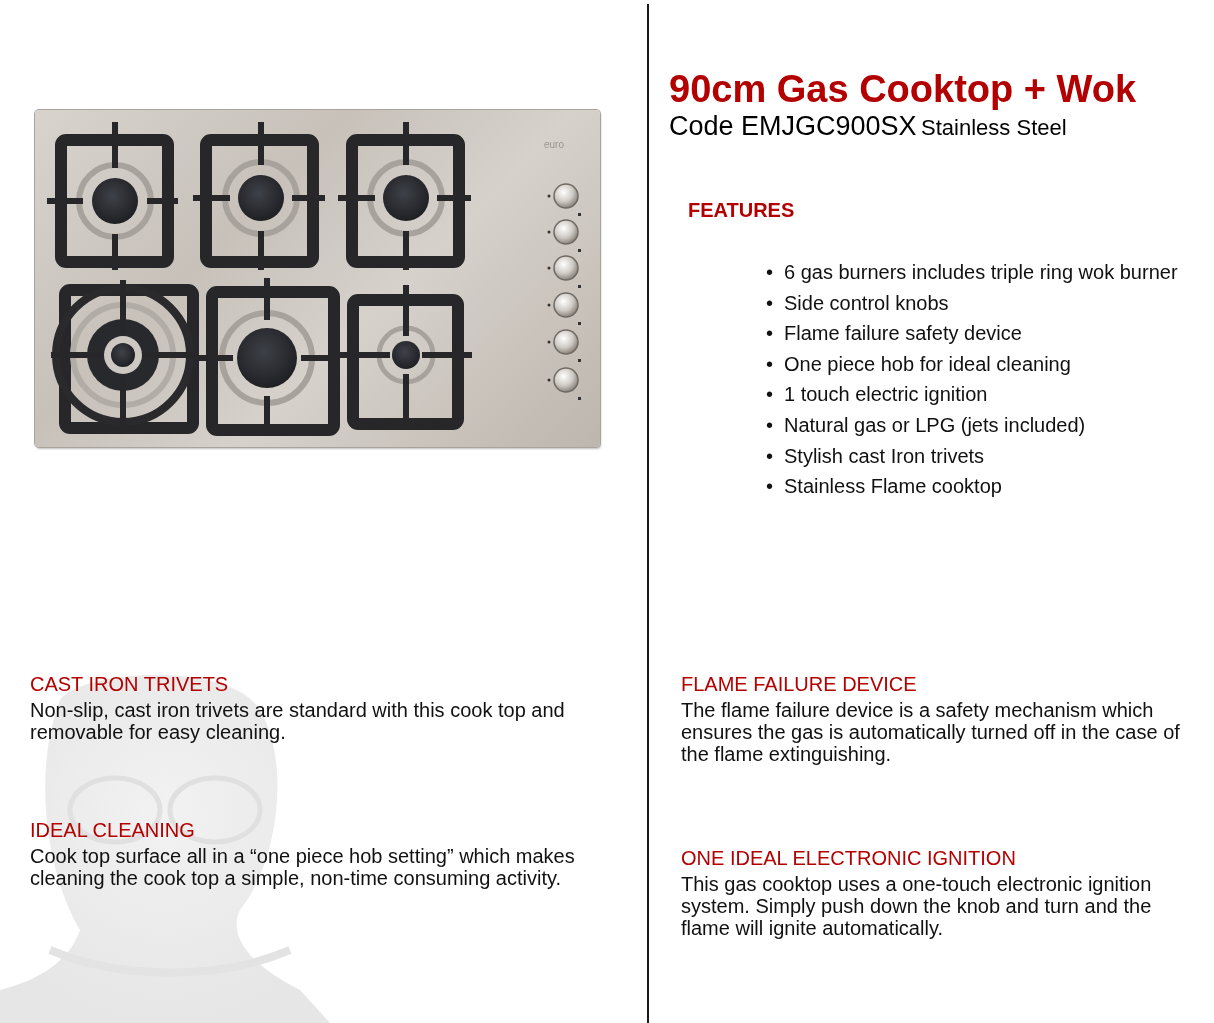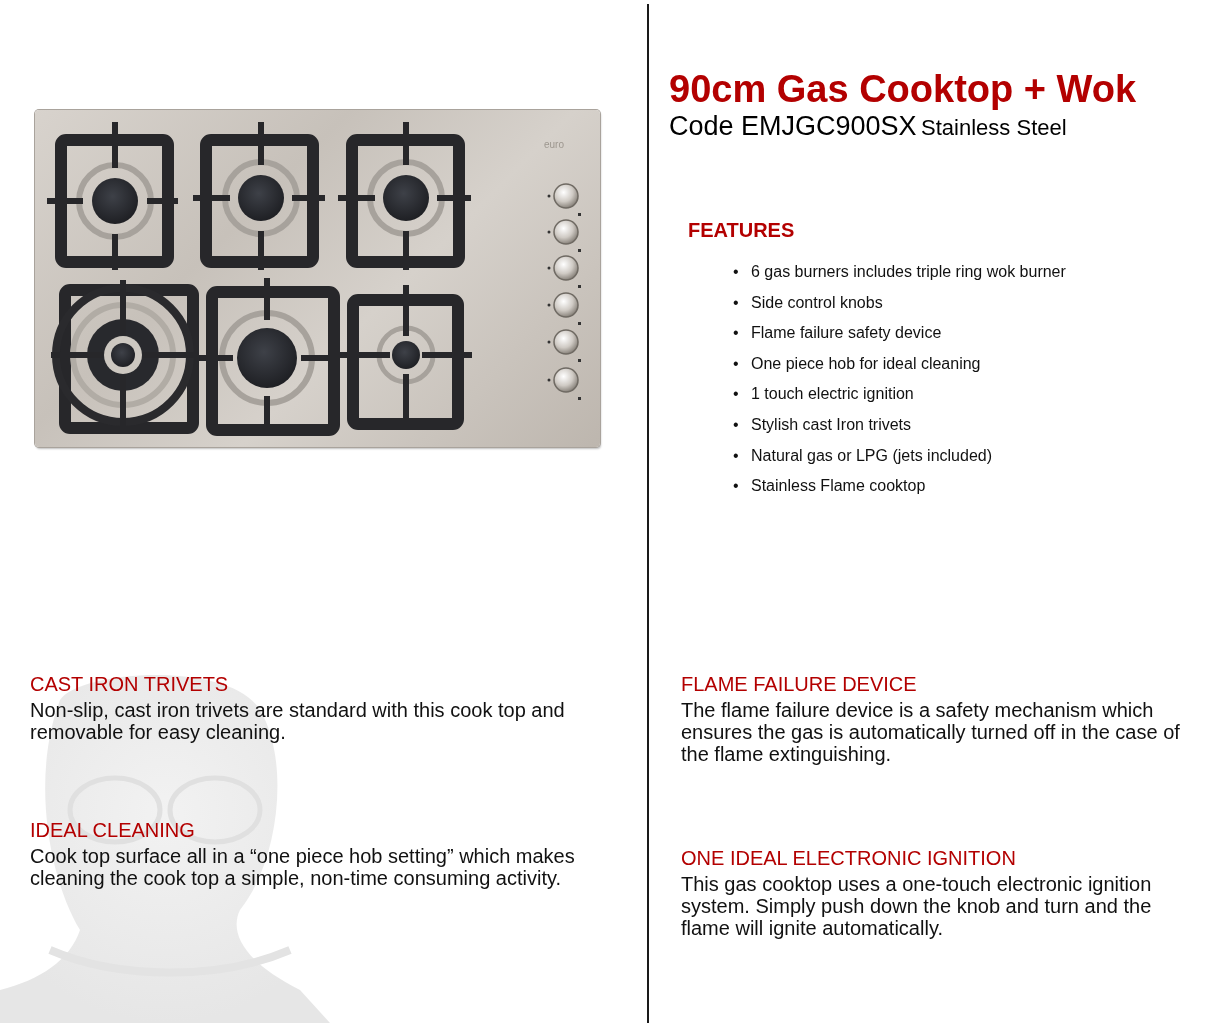--- a/index.html
+++ b/index.html
@@ -16,22 +16,22 @@
              background: linear-gradient(135deg, #d8d3cd 0%, #c7c1ba 35%, #d6d1cb 60%, #bdb6ae 100%);
              box-shadow: 0 0 0 1px #a9a39c, 1px 2px 2px rgba(0,0,0,0.25); margin-top: 12px; }
   .cooktop svg { position: absolute; left: 0; top: 0; }
 
   
   .title { position: absolute; left: 669px; top: 68px; font-size: 38px; font-weight: bold; color: #b30000; letter-spacing: 0px; white-space: nowrap; }
   .subtitle { position: absolute; left: 669px; top: 111px; color: #000000; white-space: nowrap; }
   .subtitle .code { font-size: 27px; }
   .subtitle .finish { font-size: 22px; }
 
-  .features-heading { position: absolute; left: 688px; top: 199px; font-size: 20px; font-weight: bold; color: #b30000; margin-top: 20px; }
-  .features-list { position: absolute; left: 733px; top: 258px; margin: 0; padding: 0; list-style: none; font-size: 16px; }
+  .features-heading { position: absolute; left: 688px; top: 199px; font-size: 20px; font-weight: bold; color: #b30000; }
+  .features-list { position: absolute; left: 766px; top: 258px; margin: 0; padding: 0; list-style: none; font-size: 20px; }
   .features-list li { height: 30.6px; line-height: 28px; white-space: nowrap; }
   .features-list li .bullet { display: inline-block; width: 18px; }
 
   .section { position: absolute; }
   .section h3 { margin: 0; font-size: 20px; font-weight: normal; color: #b30000; line-height: 24px; }
   .section p { margin: 3px 0 0 0; font-size: 20px; line-height: 22px; color: #111; }
 
   .s1 { left: 30px; top: 672px; width: 600px; }
   .s2 { left: 30px; top: 818px; width: 610px; }
   .s3 { left: 681px; top: 672px; width: 520px; }
@@ -143,22 +143,22 @@
   <span class="finish">Stainless Steel</span>
 </div>
 
 <div class="features-heading">FEATURES</div>
 <ul class="features-list">
   <li><span class="bullet">•</span><span>6 gas burners includes triple ring wok burner</span></li>
   <li><span class="bullet">•</span><span>Side control knobs</span></li>
   <li><span class="bullet">•</span><span>Flame failure safety device</span></li>
   <li><span class="bullet">•</span><span>One piece hob for ideal cleaning</span></li>
   <li><span class="bullet">•</span><span>1 touch electric ignition</span></li>
+  <li><span class="bullet">•</span><span>Natural gas or LPG (jets included)</span></li>
   <li><span class="bullet">•</span><span>Stylish cast Iron trivets</span></li>
-  <li><span class="bullet">•</span><span>Natural gas or LPG (jets included)</span></li>
   <li><span class="bullet">•</span><span>Stainless Flame cooktop</span></li>
 </ul>
 
 <div class="section s1">
   <h3>CAST IRON TRIVETS</h3>
   <p>Non-slip, cast iron trivets are standard with this cook top and removable for easy cleaning.</p>
 </div>
 <div class="section s2">
   <h3>IDEAL CLEANING</h3>
   <p>Cook top surface all in a “one piece hob setting” which makes cleaning the cook top a simple, non-time consuming activity.</p>

